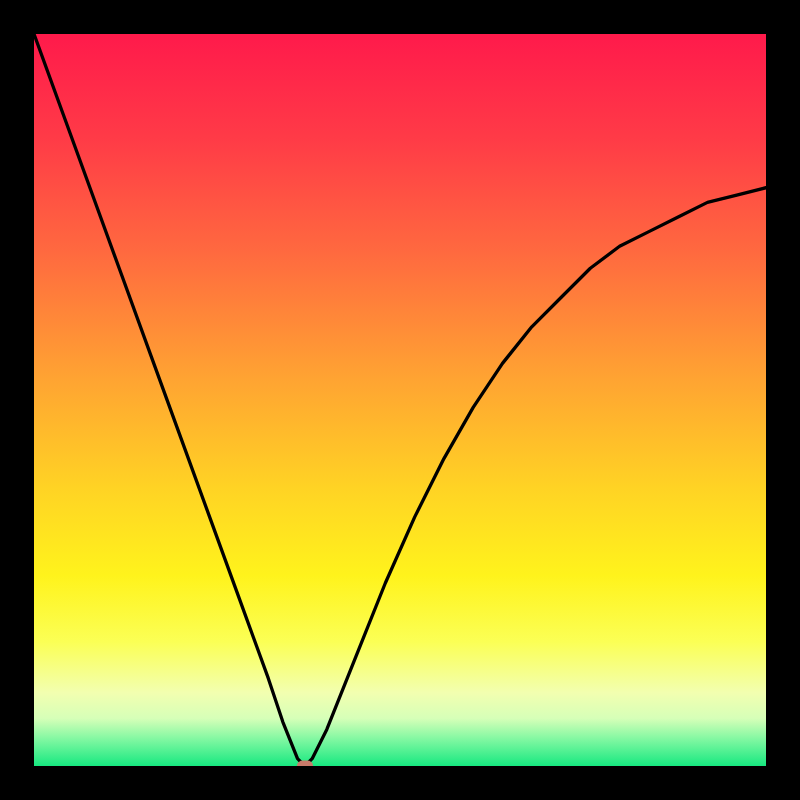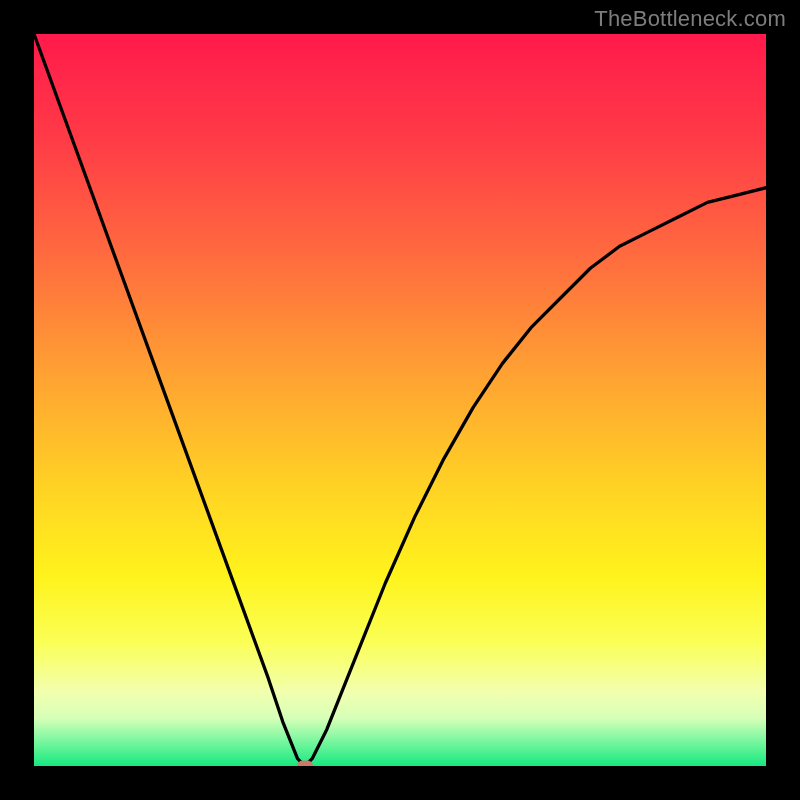--- a/index.html
+++ b/index.html
@@ -50,21 +50,20 @@
     color: #7d7d7d;
     font-size: 22px;
     letter-spacing: 0.2px;
     font-weight: 500;
   }
 </style>
 </head>
 <body>
 
 <div class="frame">
-  <div class="watermark">TheBottleneck.com</div>
 
   <div class="plot-area">
     <svg class="gradient" viewBox="0 0 100 100" preserveAspectRatio="none">
       <defs>
         <linearGradient id="bg-grad" x1="0" y1="0" x2="0" y2="1">
             <stop offset="0%" stop-color="#ff1a4b"></stop>
             <stop offset="14.000000000000002%" stop-color="#ff3a47"></stop>
             <stop offset="30%" stop-color="#ff6a3f"></stop>
             <stop offset="46%" stop-color="#ffa033"></stop>
             <stop offset="62%" stop-color="#ffd324"></stop>

